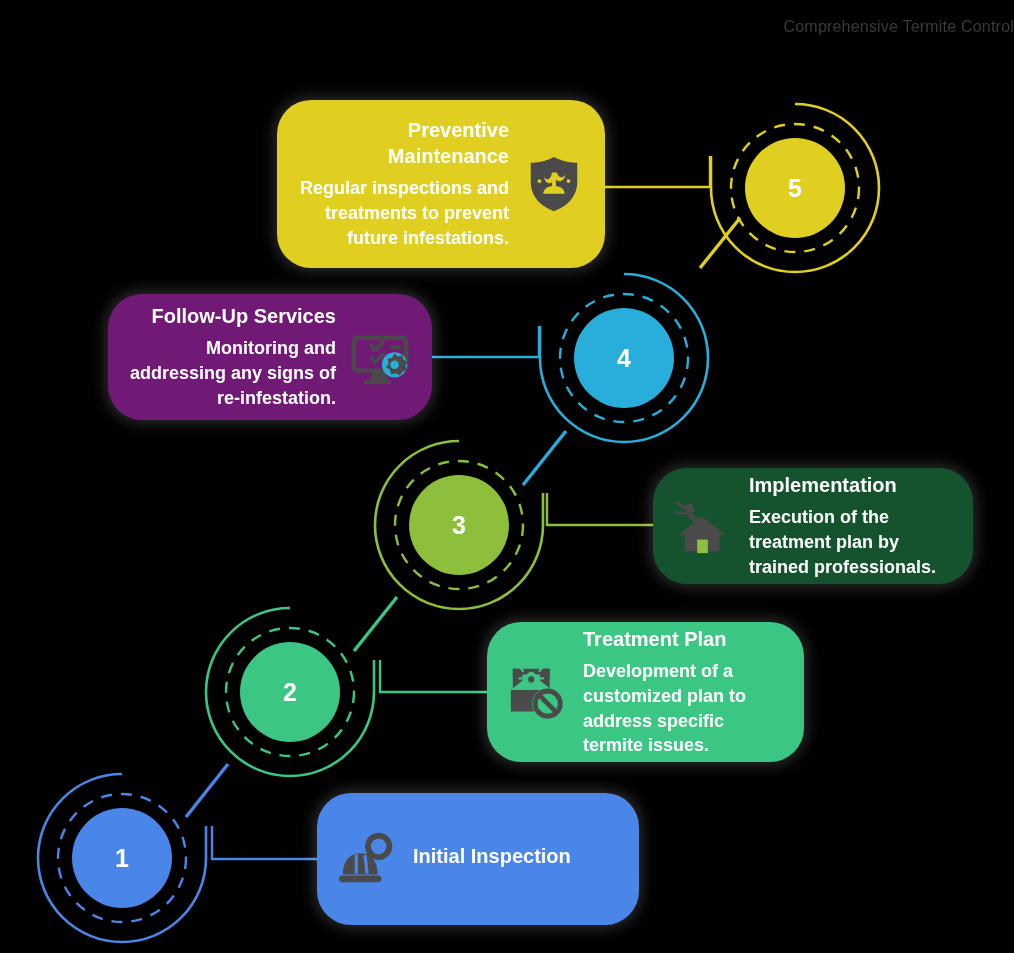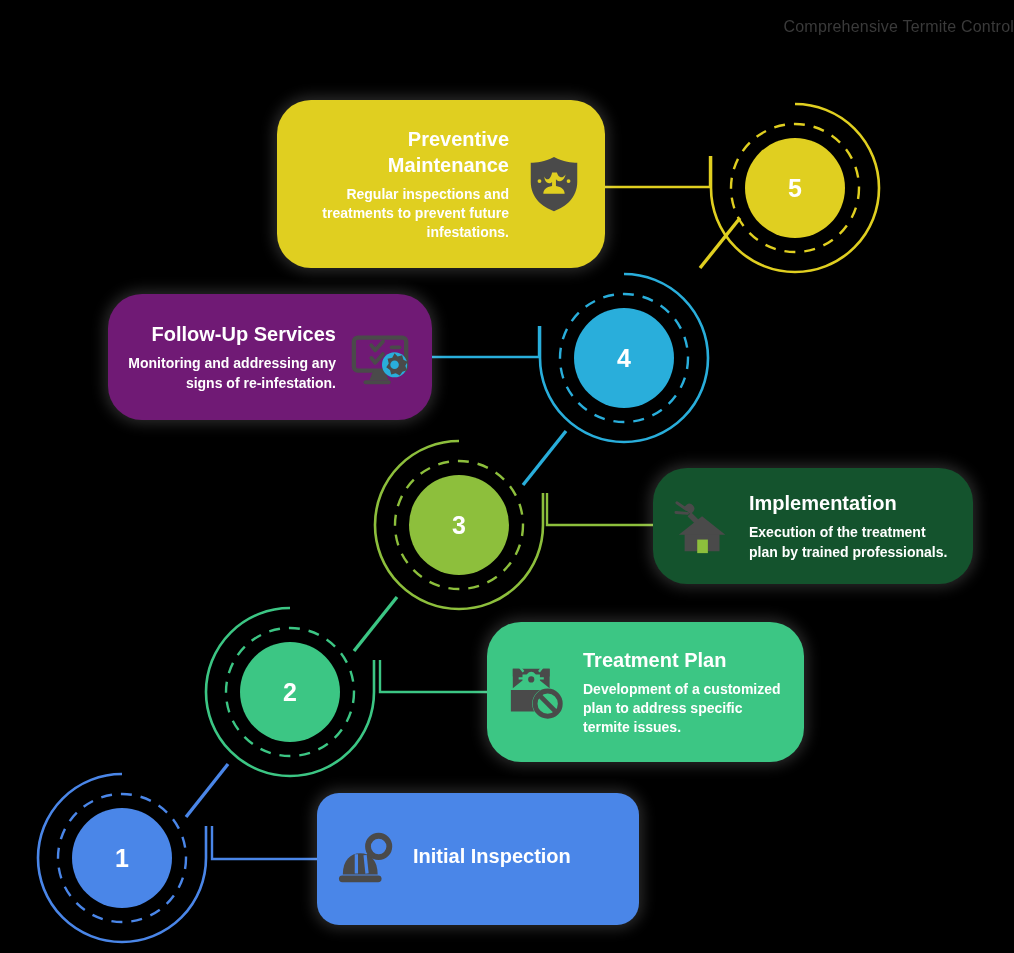--- a/index.html
+++ b/index.html
@@ -57,21 +57,21 @@
     justify-content: center;
   }
   .card-title {
     font-size: 20px;
     font-weight: bold;
     color: #ffffff;
     line-height: 1.3;
     margin-bottom: 7px;
   }
   .card-desc {
-    font-size: 14px;
+    font-size: 18px;
     font-weight: bold;
     color: #ffffff;
     line-height: 1.38;
   }
   .card-icon {
     flex: 0 0 auto;
     width: 62px;
     height: 62px;
     display: flex;
     align-items: center;
@@ -222,21 +222,21 @@
         <circle cx="42" cy="44" r="13" fill="none" stroke="#4a4a4a" stroke-width="5"></circle>
         <path d="M33 35 l18 18" stroke="#4a4a4a" stroke-width="5" fill="none"></path>
       </svg>
     </div>
     <div class="card-texts">
       <div class="card-title">Treatment Plan</div>
       <div class="card-desc">Development of a customized plan to address specific termite issues.</div>
     </div>
   </div>
 
-  <div class="card icon-left" id="card-1" style="background: rgb(74, 134, 232); border-radius: 22px;">
+  <div class="card icon-left" id="card-1" style="background: rgb(74, 134, 232);">
     <div class="card-icon">
       <svg viewBox="0 0 64 64">
         <circle cx="43" cy="19" r="11" fill="none" stroke="#4a4a4a" stroke-width="6"></circle>
         <path d="M35 28 l-8 8" stroke="#4a4a4a" stroke-width="7" stroke-linecap="round" fill="none"></path>
         <path d="M6 48 C6 33 14 26 24 26 C34 26 42 33 42 48 Z" fill="#4a4a4a"></path>
         <rect x="2" y="49" width="44" height="7" rx="3.5" fill="#4a4a4a"></rect>
         <path d="M20 27 L20 47" stroke="#4a86e8" stroke-width="3.4" fill="none"></path>
         <path d="M29 28 L31 47" stroke="#4a86e8" stroke-width="3.4" fill="none"></path>
       </svg>
     </div>

